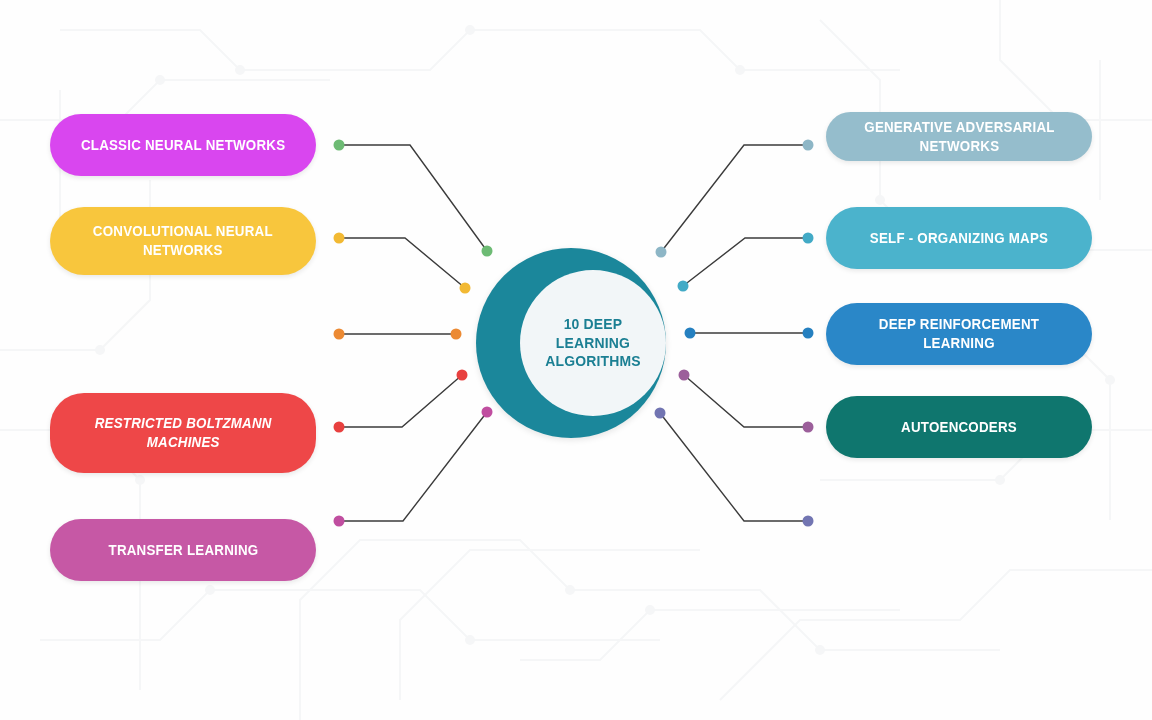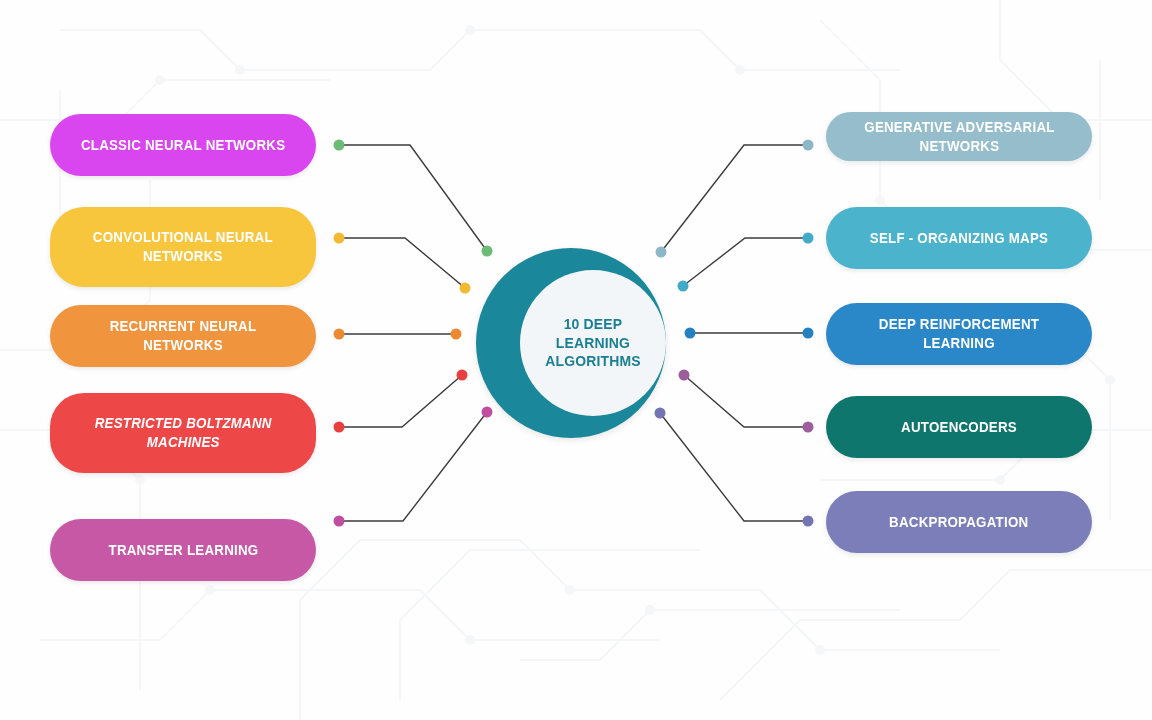--- a/index.html
+++ b/index.html
@@ -153,26 +153,23 @@
   <div class="hub">
     <div class="hub-inner">
       <div class="hub-text">10 DEEP LEARNING
 ALGORITHMS</div>
     </div>
   </div>
 
 <div class="pill h1row" style="left: 50px; top: 114px; width: 266px; height: 62px; background: #d946ef;">
       <div class="pill-label">CLASSIC  NEURAL NETWORKS</div>
     </div>
-    <div class="pill h2row" style="left: 50px; top: 207px; width: 266px; height: 80px; background: rgb(248, 198, 61);">
+    <div class="pill h2row" style="left: 50px; top: 207px; width: 266px; height: 68px; background: rgb(248, 198, 61);">
       <div class="pill-label">CONVOLUTIONAL NEURAL
 NETWORKS</div>
-    </div>
-    <div class="pill h1row" style="left: 50px; top: 305px; width: 266px; height: 62px; background: rgb(240, 148, 62);">
-      <div class="pill-label">RECURRENT NEURAL NETWORKS</div>
     </div>
     <div class="pill h2row" style="left: 50px; top: 393px; width: 266px; height: 80px; background: rgb(238, 71, 72); font-style: italic;">
       <div class="pill-label">RESTRICTED BOLTZMANN
 MACHINES</div>
     </div>
     <div class="pill h1row" style="left: 50px; top: 519px; width: 266px; height: 62px; background: rgb(198, 88, 165);">
       <div class="pill-label">TRANSFER LEARNING</div>
     </div>
     <div class="pill h2row" style="left: 826px; top: 112px; width: 266px; height: 49px; background: rgb(149, 189, 204);">
       <div class="pill-label">GENERATIVE ADVERSARIAL
@@ -180,16 +177,13 @@
     </div>
     <div class="pill h1row" style="left: 826px; top: 207px; width: 266px; height: 62px; background: rgb(75, 179, 204);">
       <div class="pill-label">SELF - ORGANIZING MAPS</div>
     </div>
     <div class="pill h1row" style="left: 826px; top: 303px; width: 266px; height: 62px; background: rgb(42, 135, 200);">
       <div class="pill-label">DEEP REINFORCEMENT LEARNING</div>
     </div>
     <div class="pill h1row" style="left: 826px; top: 396px; width: 266px; height: 62px; background: #0f766e;">
       <div class="pill-label">AUTOENCODERS</div>
     </div>
-    <div class="pill h1row" style="left: 826px; top: 491px; width: 266px; height: 62px; background: rgb(123, 126, 184);">
-      <div class="pill-label">BACKPROPAGATION</div>
-    </div>
   </div>
 
 </body></html>

